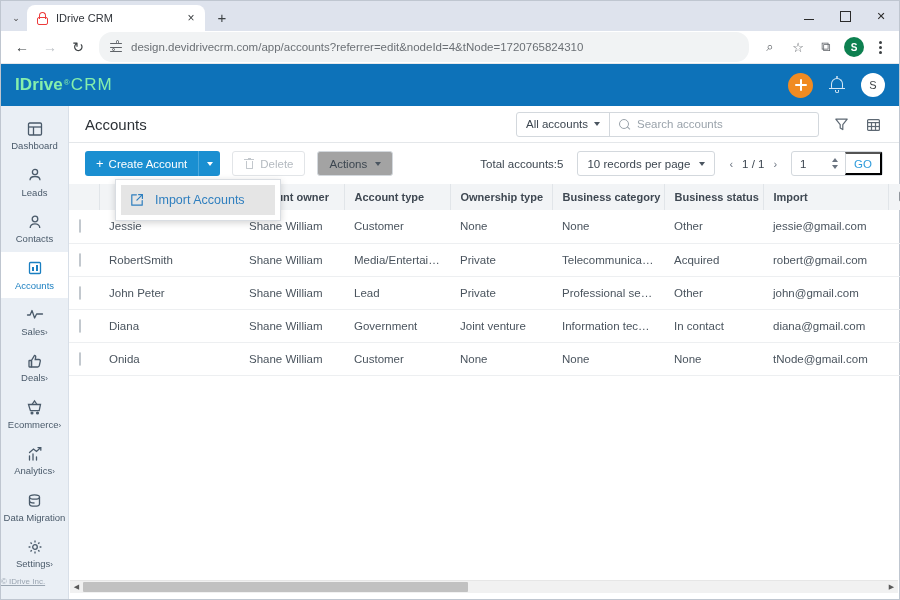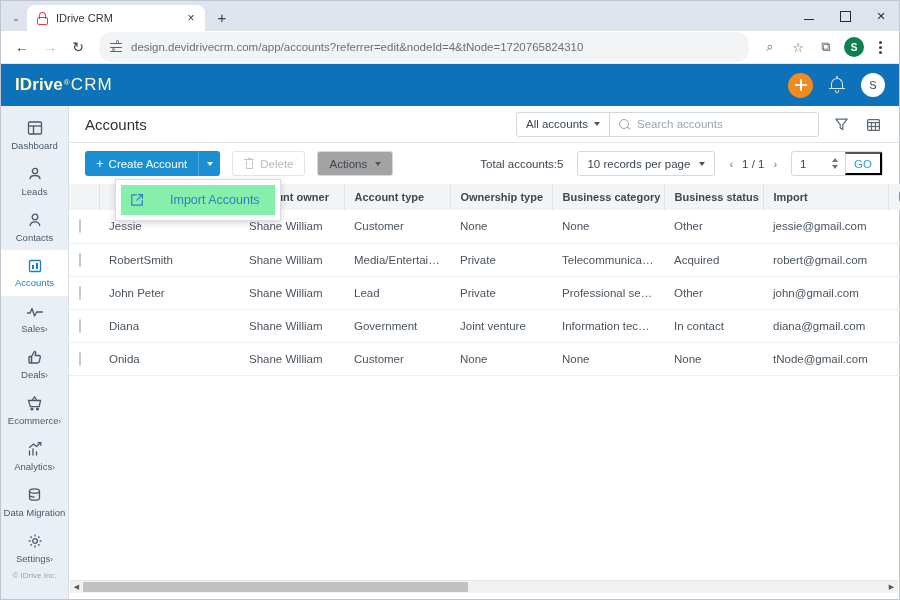--- a/index.html
+++ b/index.html
@@ -161,21 +161,21 @@
 
   
   .app-header {
     height: 42px;
     background: #0d72b9;
     display: flex; align-items: center;
     padding: 0 14px;
     flex: 0 0 42px;
   }
   .brand {
-    font-size: 17px; color: #fef9c3;
+    font-size: 17px; color: #86efac;
     letter-spacing: 0.1px;
     display: flex; align-items: baseline;
   }
   .brand .b1 { font-weight: bold; }
   .brand .reg { font-size: 8px; position: relative; top: -5px; margin: 0 1px 0 1px; }
   .brand .b2 { font-weight: normal; letter-spacing: 1px; }
   .header-right {
     margin-left: auto;
     display: flex; align-items: center; gap: 16px;
   }
@@ -245,23 +245,24 @@
   .side-icon { height: 17px; display: flex; align-items: center; justify-content: center; }
   .side-icon svg { display: block; }
   .side-label {
     font-size: 9.5px;
     line-height: 1;
     white-space: nowrap;
   }
   .side-label .caret { font-size: 8px; }
   .side-footer {
     margin-top: auto;
-    text-align: center;
+    text-align: left;
     font-size: 8px; color: #9aa5b1;
-    padding-bottom: 19px;
+    padding-bottom: 13px;
+    text-decoration: underline;
   }
 
   
   .main { flex: 1; display: flex; flex-direction: column; min-width: 0; background: #ffffff; }
 
   .page-head {
     height: 37px;
     display: flex; align-items: center;
     padding: 0 16px;
     border-bottom: 1px solid #e4e7ea;
@@ -421,24 +422,24 @@
     position: absolute;
     left: 46px; top: 36px;
     width: 166px;
     background: #ffffff;
     border: 1px solid #d9dde2;
     box-shadow: 0 2px 7px rgba(0,0,0,0.17);
     padding: 5px;
     z-index: 40;
   }
   .dropdown-item {
-    display: flex; align-items: center; gap: 26px;
+    display: flex; align-items: center; gap: 11px;
     padding: 8px 9px;
     font-size: 12.5px; color: #2f7fbf;
-    background: #86efac;
+    background: #e5e5e5;
   }
   .import-icon { width: 14px; height: 14px; flex: 0 0 14px; }
 
   
   .table-zone { flex: 1; display: flex; flex-direction: column; min-height: 0; }
   .tbl { width: 100%; border-collapse: collapse; table-layout: fixed; }
   .tbl thead th {
     background: #f2f4f6;
     height: 26px;
     font-size: 11px; font-weight: bold; color: #3f4852;

